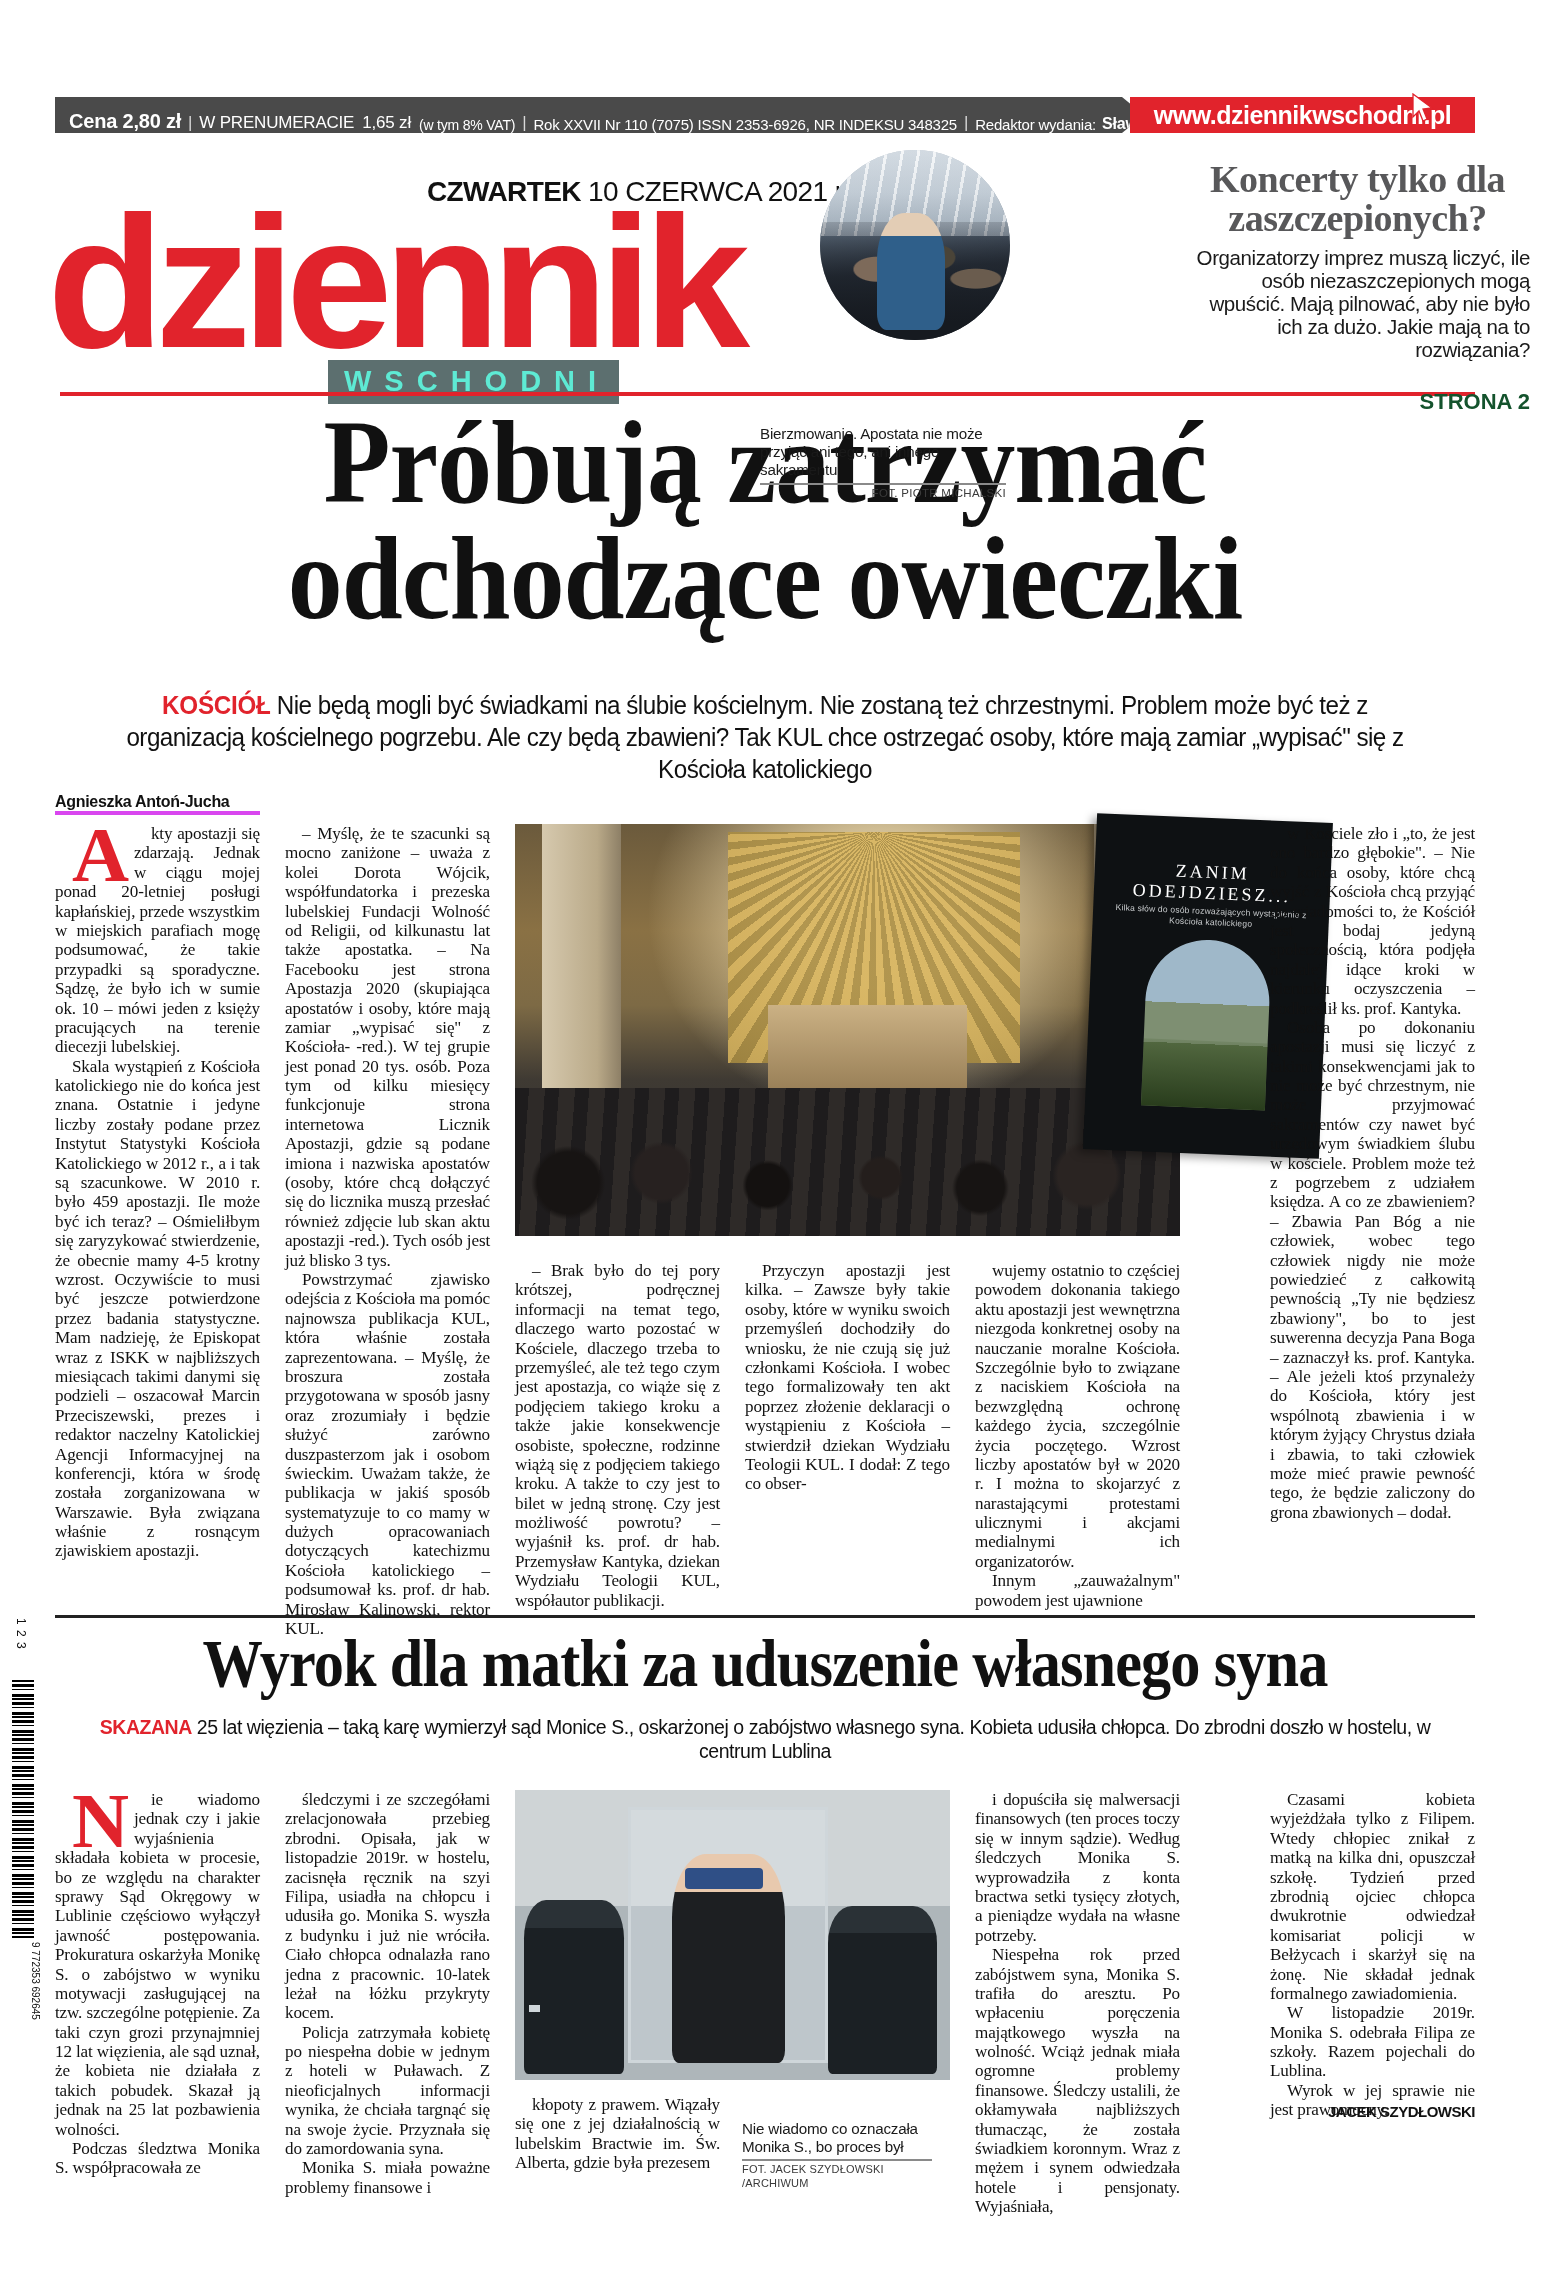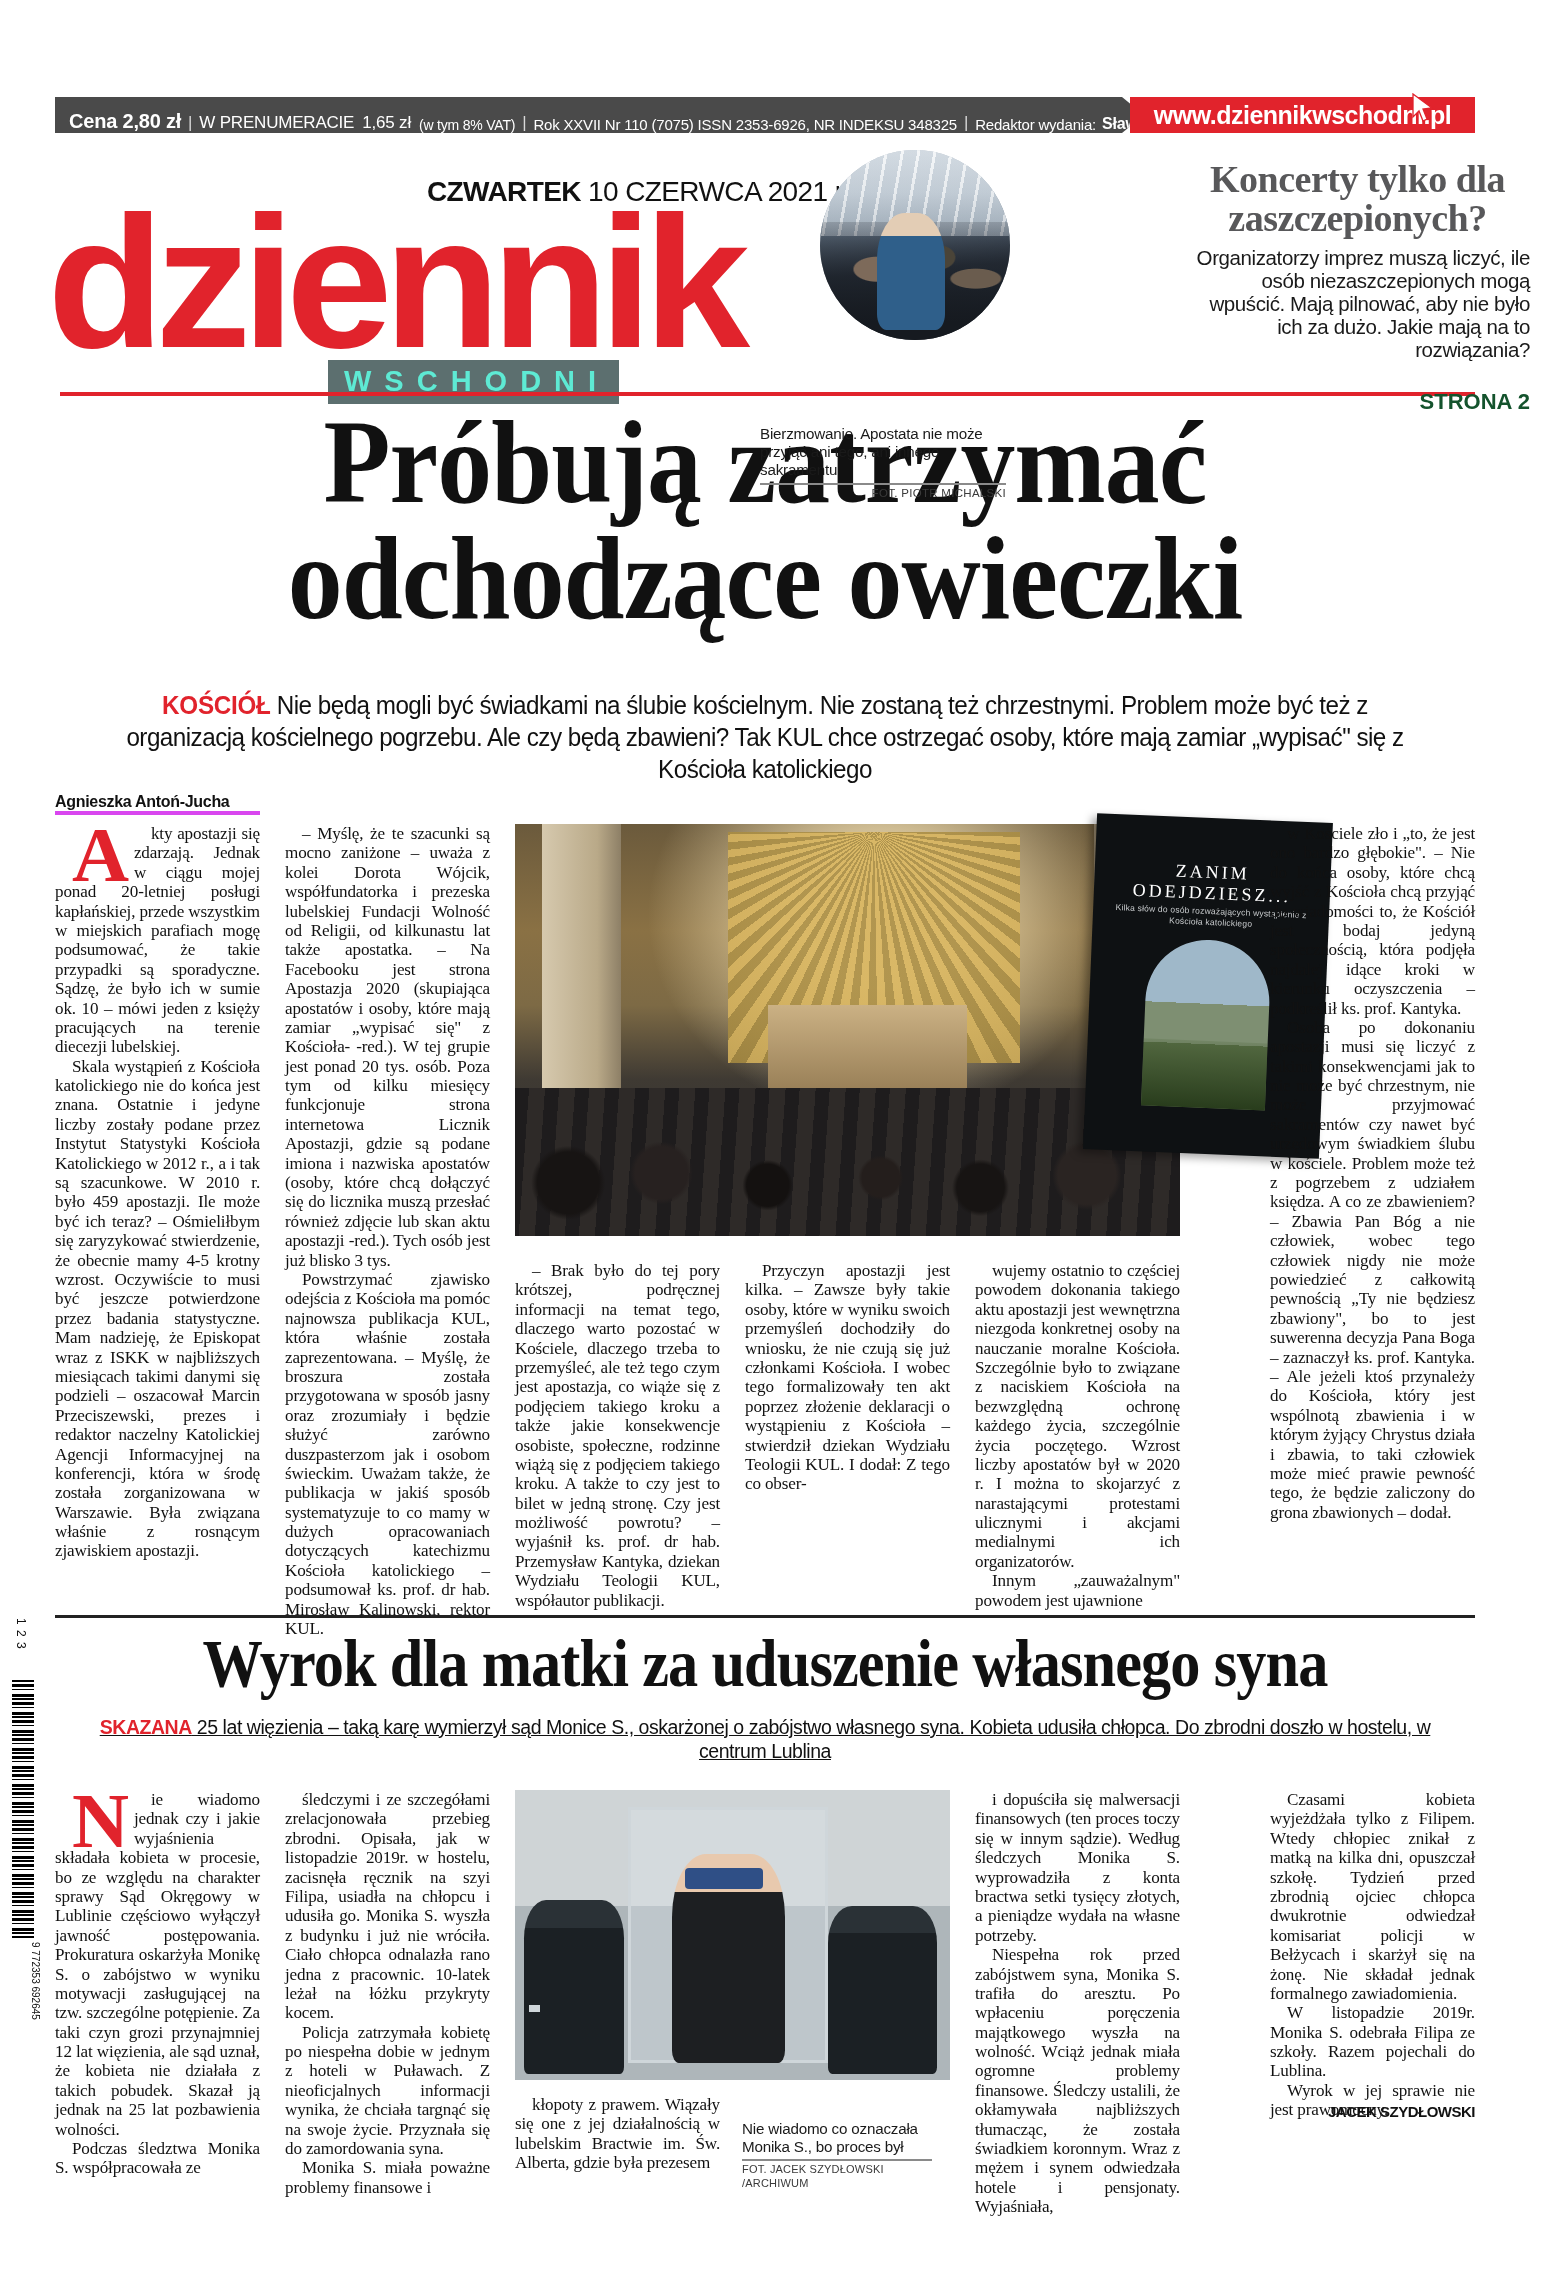--- a/index.html
+++ b/index.html
@@ -253,21 +253,21 @@
   
   .head2 {
     position:absolute; left:55px; top:1630px; width:1420px;
     text-align:center; font-family:"Liberation Serif", serif;
     font-weight:bold; font-size:67px; line-height:1; color:#111;
     letter-spacing:-1px; transform: scaleX(0.9); transform-origin:center top;
   }
   .lead2 {
     position:absolute; left:85px; top:1715px; width:1360px;
     text-align:center; font-size:19.5px; line-height:1.25;
-    letter-spacing:-0.45px; color:#111;text-decoration:underline;
+    letter-spacing:-0.45px; color:#111;
   }
   .lead2 .kicker { color:#e1232c; font-weight:bold; }
 
   .a2 { position:absolute; left:55px; top:1790px; width:1420px; height:440px; }
   .col2 {
     position:absolute; top:0; width:205px;
     font-family:"Liberation Serif", serif;
     font-size:17.1px; line-height:1.135; text-align:justify;
     hyphens:auto; letter-spacing:-0.15px; color:#111;
   }

